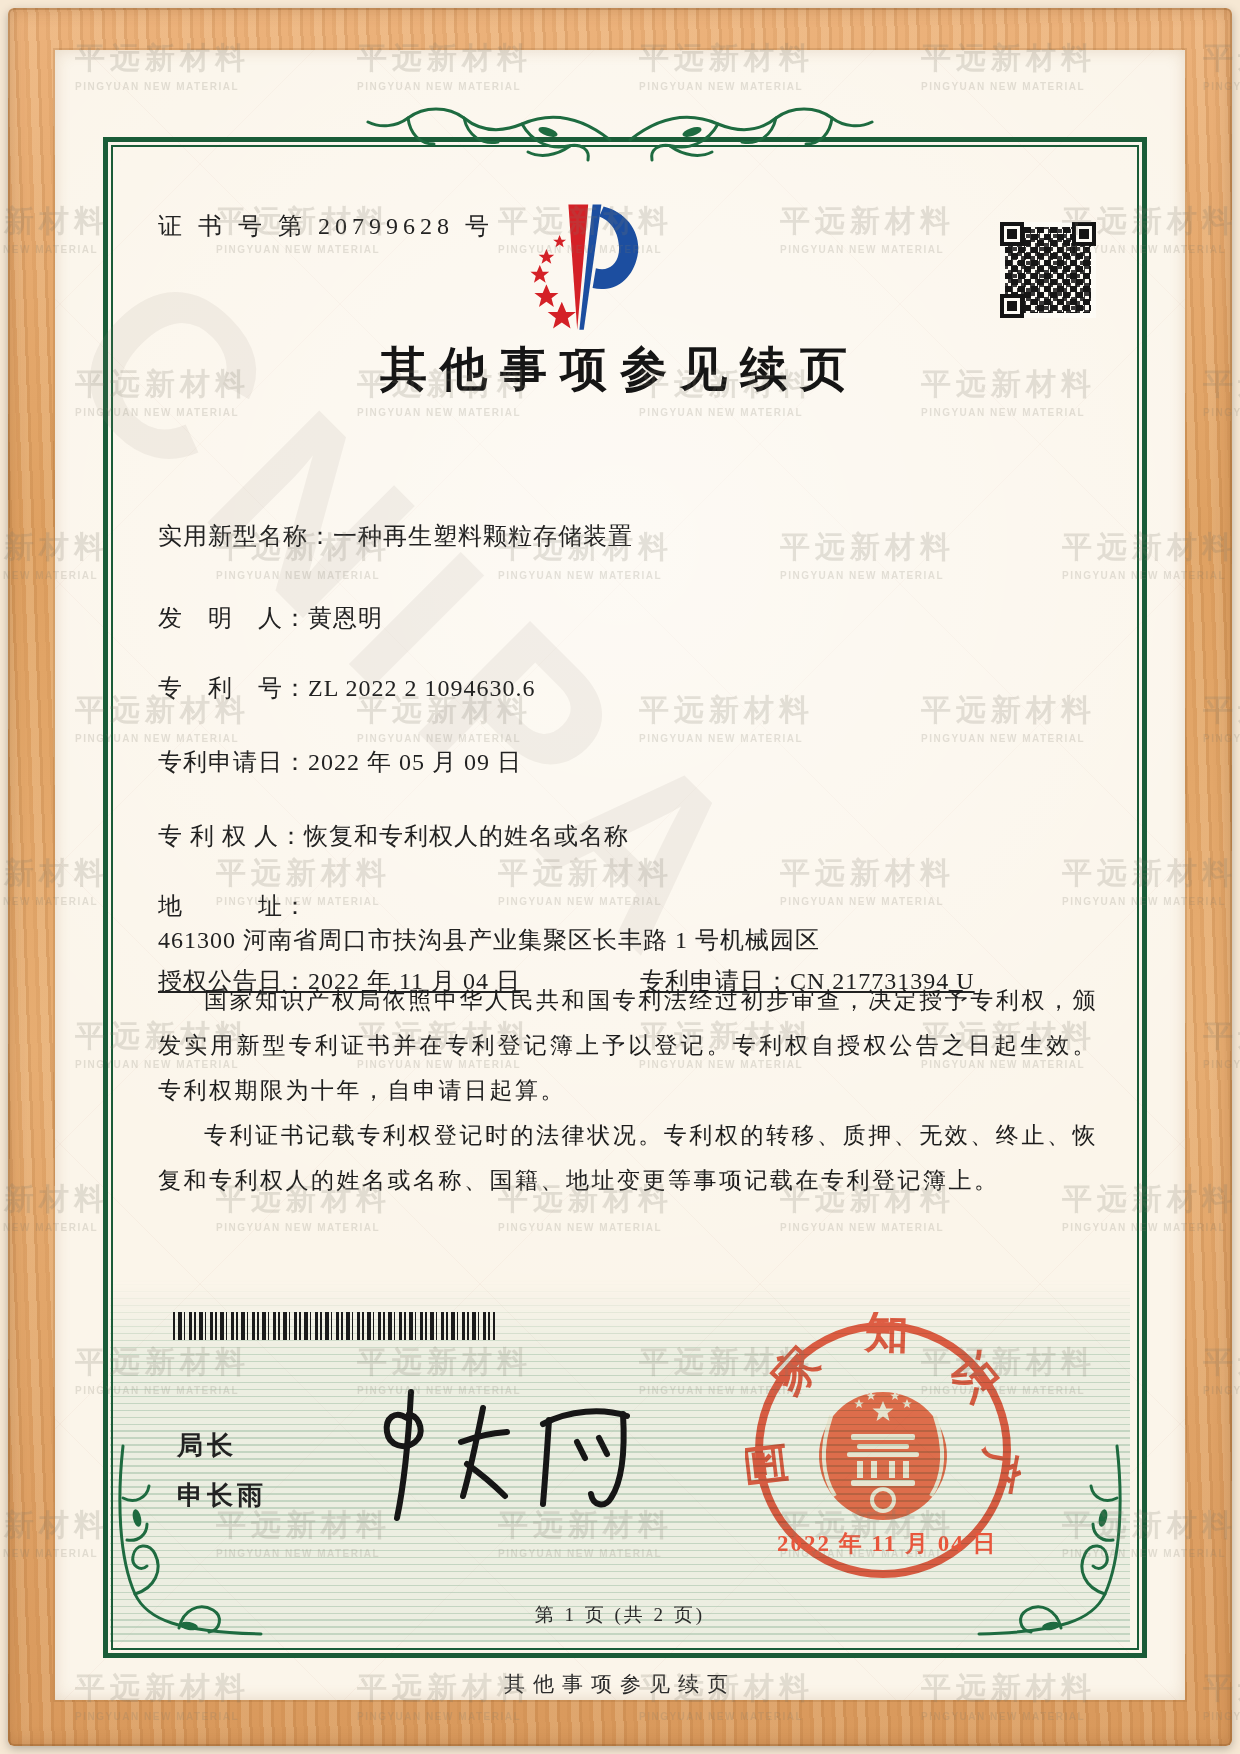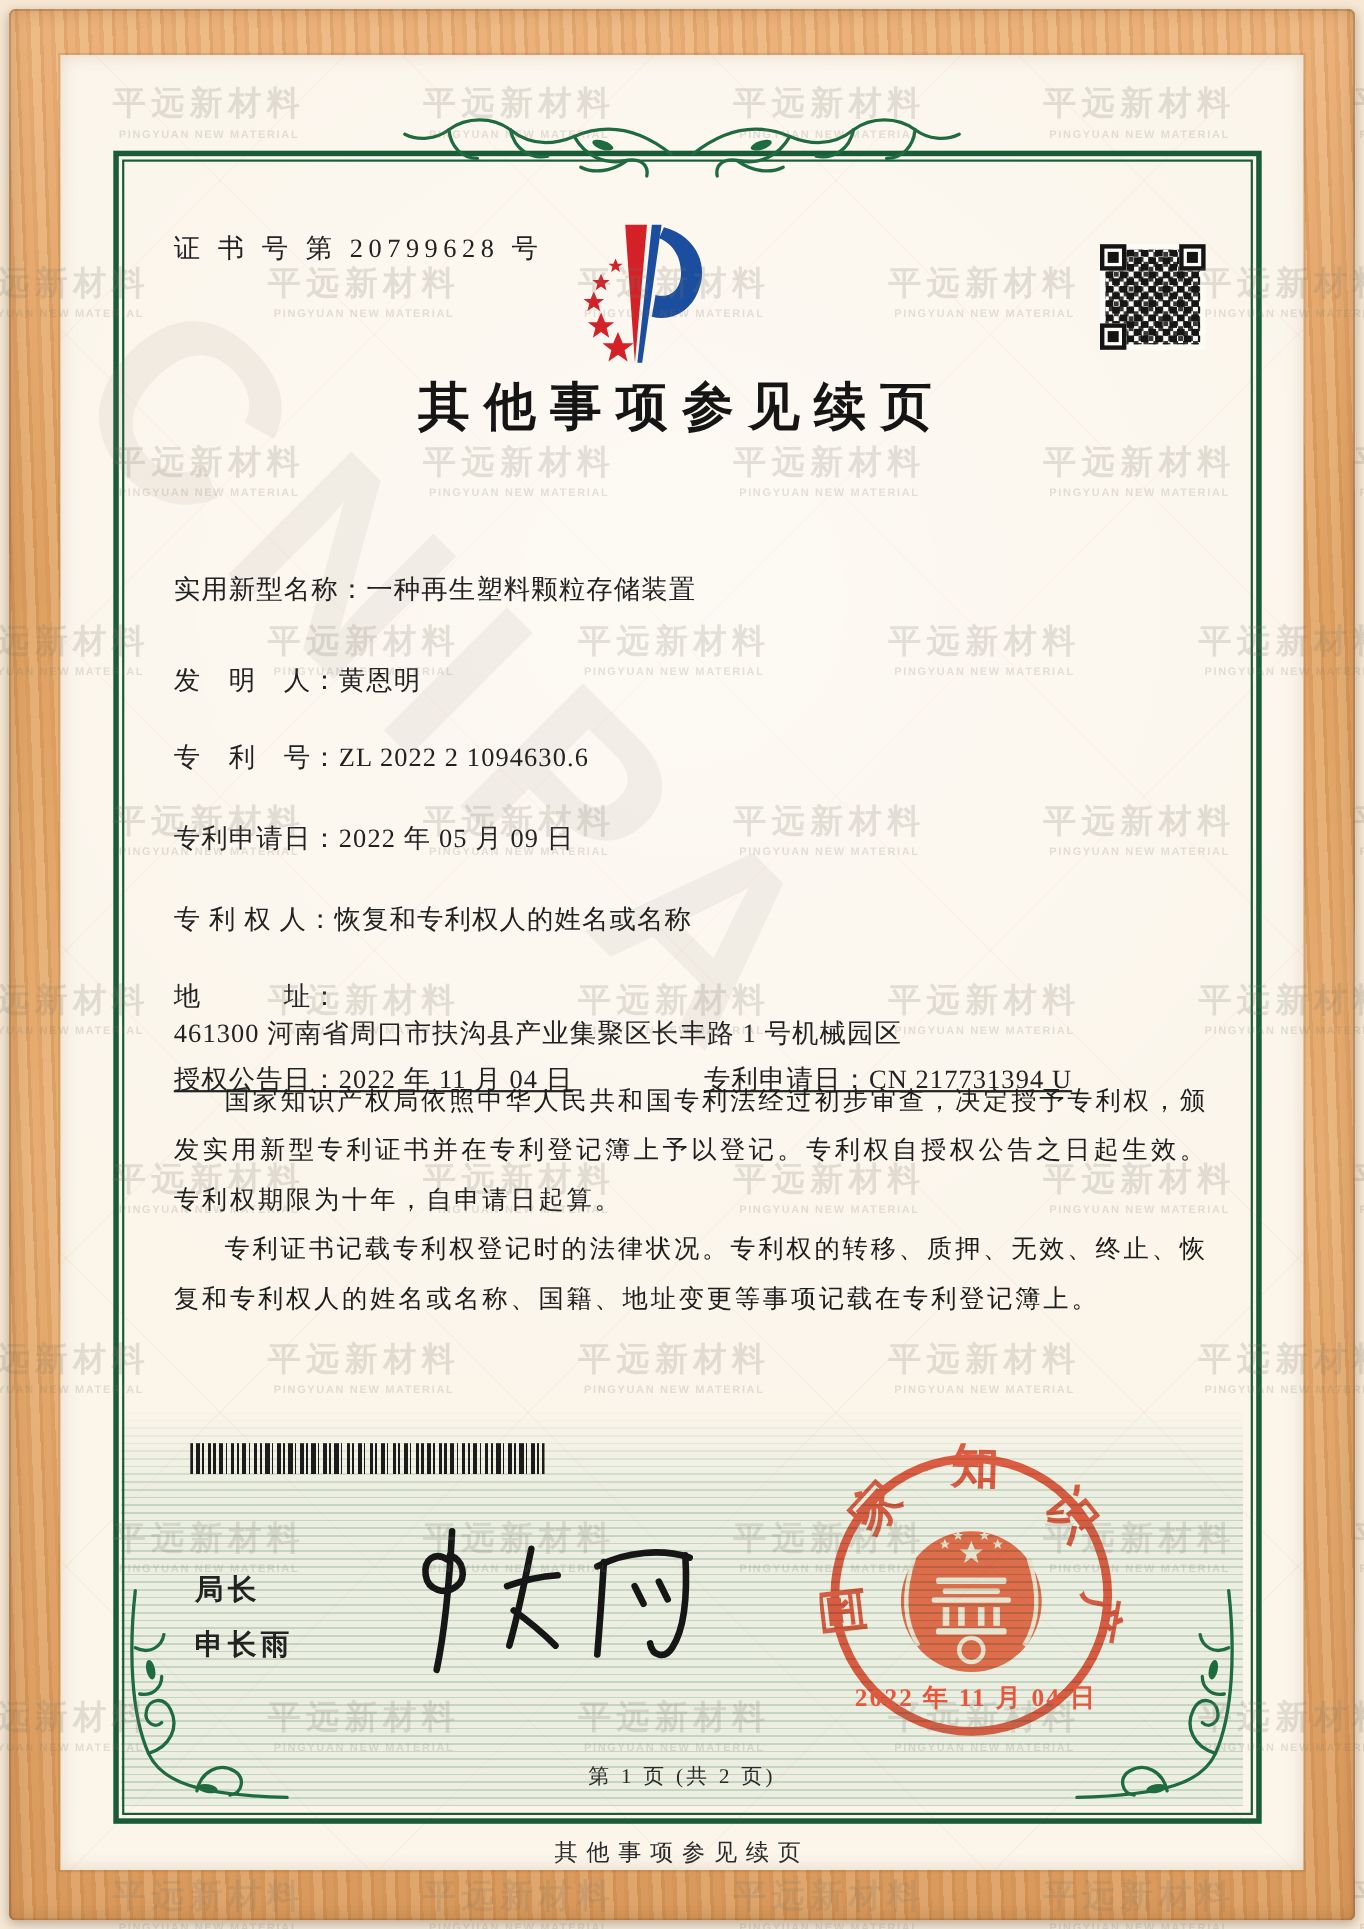--- a/index.html
+++ b/index.html
@@ -68,22 +68,22 @@
   .signature{position:absolute;left:300px;top:1330px;}
   .seal{position:absolute;left:690px;top:1262px;mix-blend-mode:multiply;opacity:.93;}
   .seal-date{position:absolute;left:722px;top:1478px;width:260px;font-size:23px;color:#e8563c;
     letter-spacing:2px;font-weight:bold;}
   .pageno{position:absolute;left:0;top:1552px;width:1130px;text-align:center;font-size:19px;
     letter-spacing:3px;color:#2a2a2a;}
   .contnote{position:absolute;left:0;top:1620px;width:1130px;text-align:center;font-size:21px;
     letter-spacing:8px;color:#2a2a2a;}
   
   .wm-layer{position:absolute;inset:0;pointer-events:none;z-index:50;}
-  .wm-tile{position:absolute;width:230px;text-align:center;color:rgba(125,118,106,.20);
-    font-family:"Liberation Sans","DejaVu Sans",sans-serif;margin-top:36px;}
+  .wm-tile{position:absolute;width:230px;color:rgba(125,118,106,.20);
+    font-family:"Liberation Sans","DejaVu Sans",sans-serif;}
   .wm-cn{font-size:30px;font-weight:bold;letter-spacing:5px;}
   .wm-en{font-size:10px;font-weight:bold;letter-spacing:1.5px;margin-top:2px;}
   .wm-big{position:absolute;left:150px;top:170px;font-size:230px;font-weight:bold;
     letter-spacing:34px;color:rgba(150,140,125,.10);transform:rotate(45deg);
     transform-origin:0 0;white-space:nowrap;pointer-events:none;
     font-family:"Liberation Sans","DejaVu Sans",sans-serif;}
 </style>
 </head>
 <body>
 

